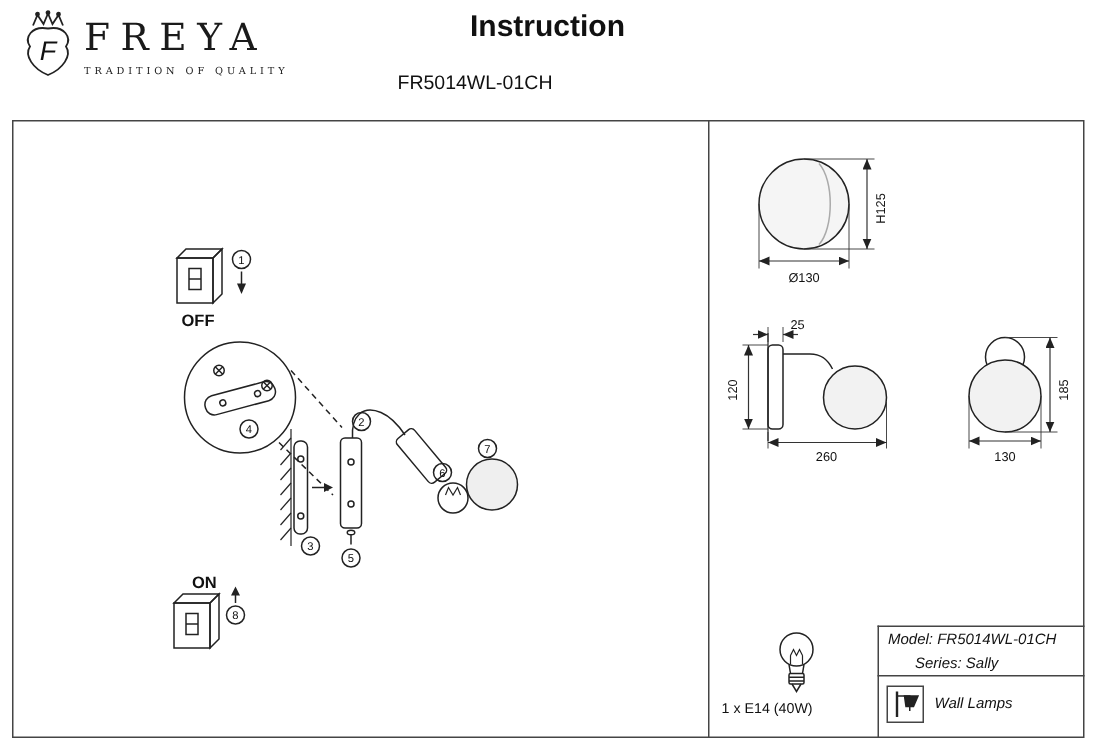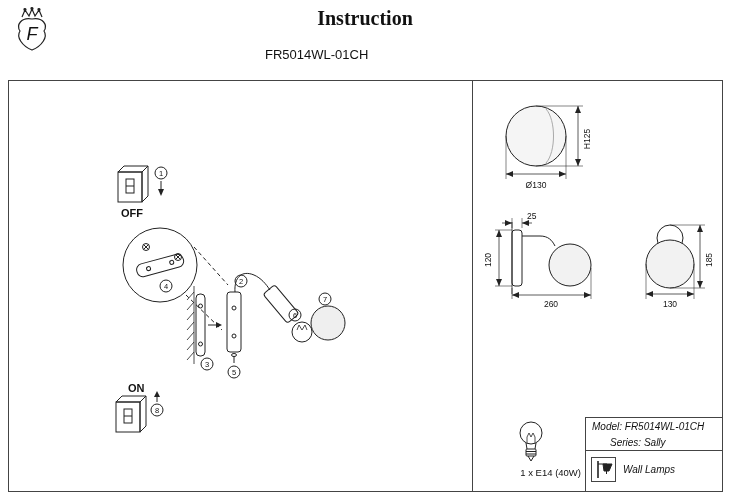--- a/index.html
+++ b/index.html
@@ -1,49 +1,53 @@
 <!DOCTYPE html>
 <html><head>
 <meta charset="utf-8">
 <style>
   *{box-sizing:border-box;margin:0;padding:0;}
   html,body{background:#ffffff;}
   body{width:731px;height:500px;position:relative;font-family:"Liberation Sans",sans-serif;color:#111;overflow:hidden;}
   .abs{position:absolute;}
   .brand{font-family:"DejaVu Serif",serif;font-size:25px;letter-spacing:7px;color:#1a1a1a;}
   .tagline{font-family:"DejaVu Serif",serif;font-size:6.5px;letter-spacing:2.6px;color:#222;margin-top:4px;}
-  .title{font-size:20px;font-weight:bold;text-align:center;font-family:Liberation Serif, serif;}
+  .title{font-size:20px;font-weight:bold;text-align:center;}
   .model-no{font-size:13px;margin-top:15px;}
   .frame{border:1px solid #444;}
   .vline{border-left:1px solid #444;}
   .hline{border-top:1px solid #444;}
   svg text{stroke:none;fill:#111;font-family:"Liberation Sans",sans-serif;}
   svg .dim{font-size:8.5px;}
   svg .callout-num{font-size:7.5px;}
   svg .state-label{font-size:11px;font-weight:bold;}
   .spec-text{font-size:10px;color:#111;font-style:italic;}
-  .bulb-label{font-size:9.5px;text-align:right;}
+  .bulb-label{font-size:9.5px;text-align:left;}
   .icon-box{border:1px solid #444;}
 </style>
 </head>
 <body>
 
 <div class="abs" style="left:0;top:0;width:731px;height:500px;">
 
   <div class="abs" style="left:0;top:0;width:731px;height:78px;">
     <svg class="abs" style="left:12px;top:6px;" width="40" height="48" viewBox="0 0 40 48">
       <g stroke="#222" fill="none" stroke-width="1.2">
         <path d="M10,11 L13,4 L17,10 L20,3 L23,10 L27,4 L30,11"></path>
         <circle cx="13" cy="3.5" r="1" fill="#222"></circle>
         <circle cx="20" cy="2.5" r="1" fill="#222"></circle>
         <circle cx="27" cy="3.5" r="1" fill="#222"></circle>
         <path d="M20,13 C9,11 4,19 8,25 C4,31 10,40 20,44 C30,40 36,31 32,25 C36,19 31,11 20,13 Z"></path>
       </g>
       <text x="20" y="34" text-anchor="middle" font-family="DejaVu Serif, serif" font-style="italic" font-size="18">F</text>
     </svg>
+    <div class="abs" style="left:56px;top:10px;">
+      <div class="brand">FREYA</div>
+      <div class="tagline">TRADITION OF QUALITY</div>
+    </div>
     <div class="abs title" style="left:265px;top:7px;width:200px;">Instruction</div>
     <div class="abs model-no" style="left:265px;top:32px;width:200px;">FR5014WL-01CH</div>
   </div>
 
   <div class="abs frame" style="left:8px;top:80px;width:715px;height:412px;"></div>
   <div class="abs vline" style="left:472px;top:80px;height:412px;width:0;"></div>
 
   <svg class="abs" style="left:8px;top:80px;" width="464" height="412" viewBox="0 0 464 412">
     <g stroke="#222" stroke-width="1" fill="none">
 

